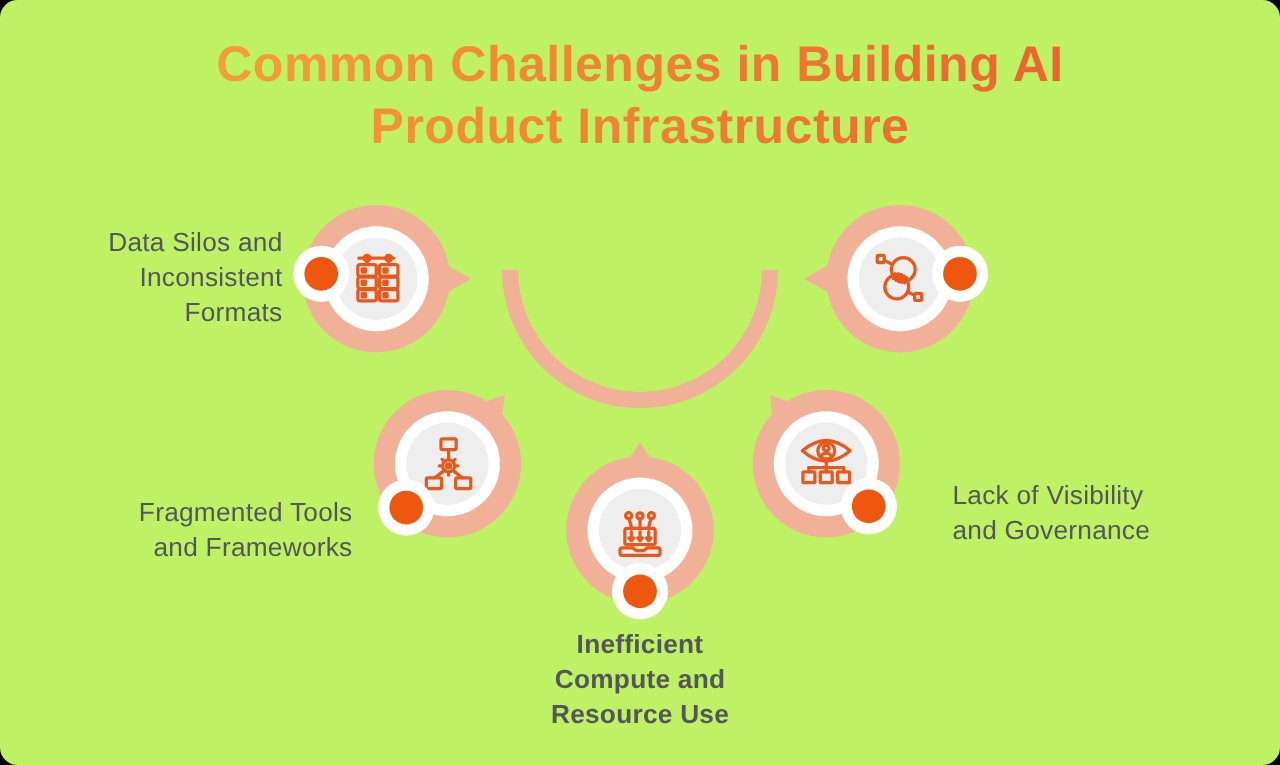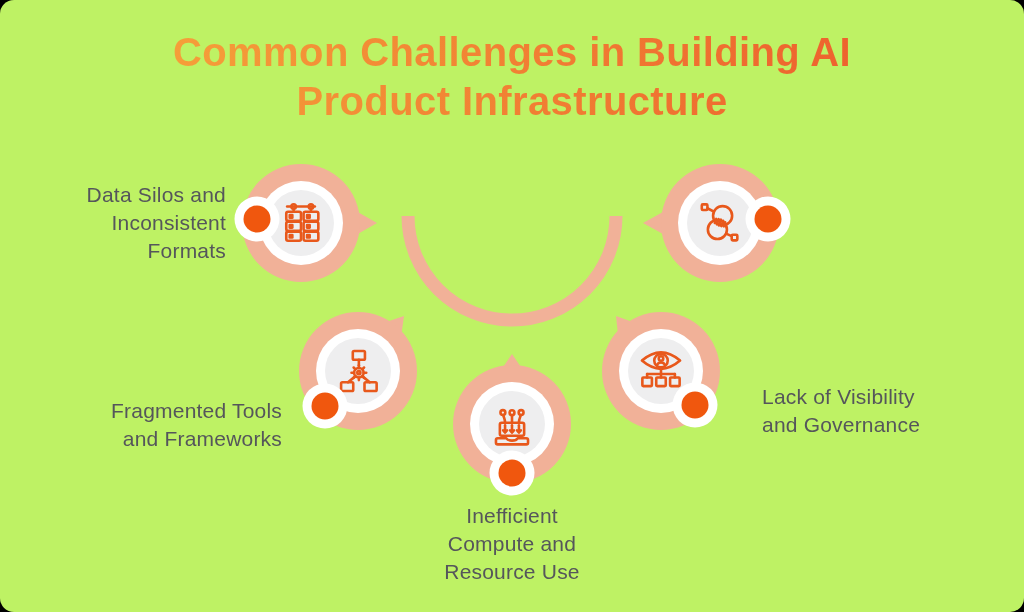--- a/index.html
+++ b/index.html
@@ -170,20 +170,20 @@
   </svg>
 
   <div class="label r" style="left:28px;top:181px;width:198px;">Data Silos and
 Inconsistent
 Formats</div>
 
 
   <div class="label r" style="left:84px;top:397px;width:198px;">Fragmented Tools
 and Frameworks</div>
 
-  <div class="label c" style="left:407px;top:502px;width:210px;">Inefficient
+  <div class="label c" style="left:407px;top:502px;width:210px;font-weight:bold;">Inefficient
 Compute and
 Resource Use</div>
 
   <div class="label" style="left:733px;top:383px;width:215px;margin-left:29px;">Lack of Visibility
 and Governance</div>
 
 </div>
 
 </body></html>

